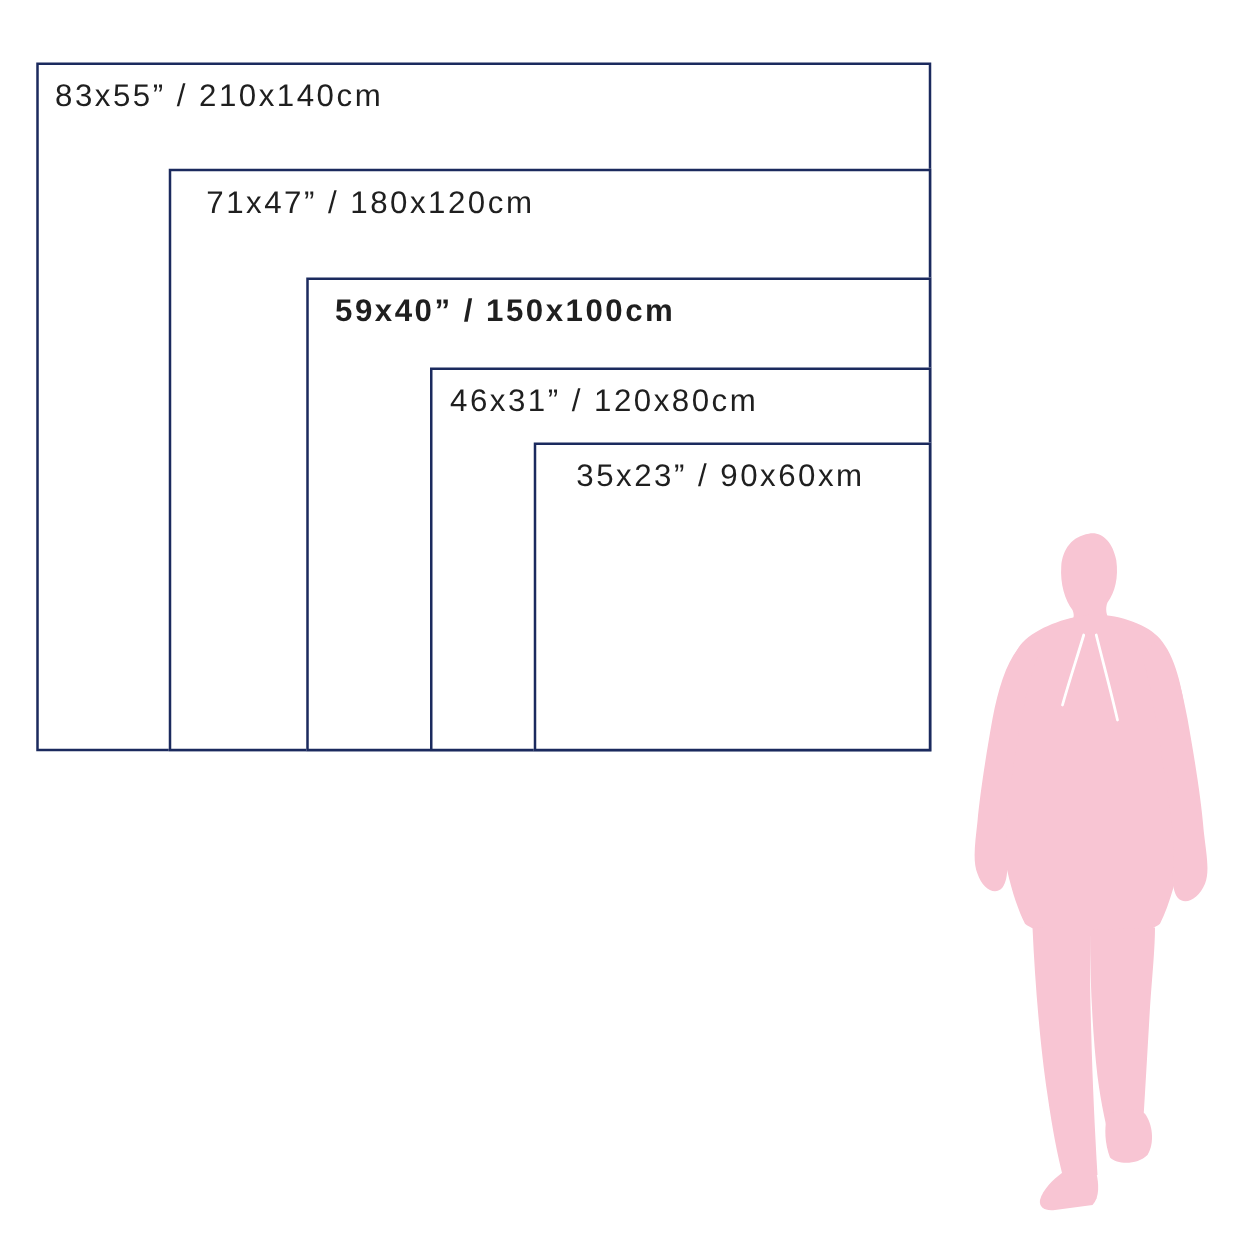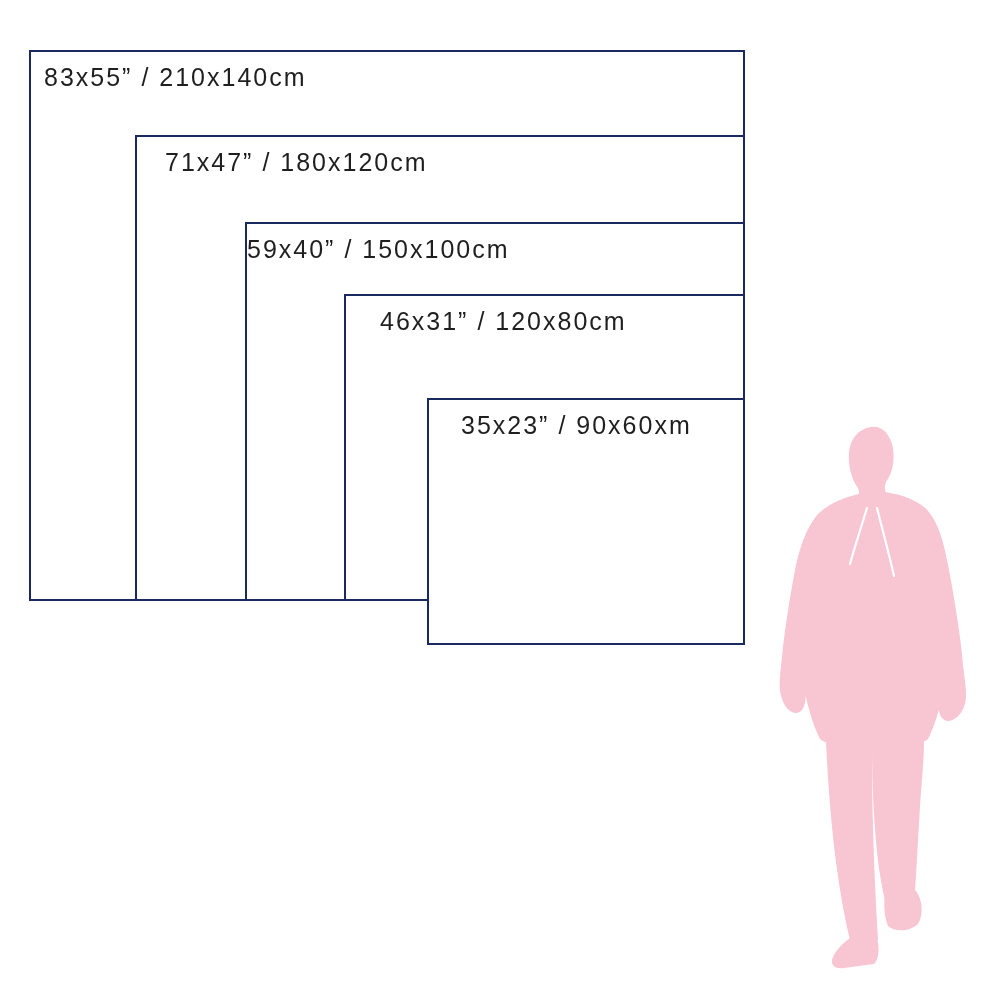--- a/index.html
+++ b/index.html
@@ -15,33 +15,33 @@
   .size-rect{
     position:absolute;
     border:2px solid var(--navy);
     background:#ffffff;
   }
   
   .r1{left:29px;  top:50px;  width:716px; height:551px;}
   .r2{left:135px; top:135px; width:610px; height:466px;}
   .r3{left:245px; top:222px; width:500px; height:379px;}
   .r4{left:344px; top:294px; width:401px; height:307px;}
-  .r5{left:427px; top:354px; width:318px; height:247px;margin-top:44px;}
+  .r5{left:427px; top:354px; width:318px; height:247px;}
 
   .size-label{
     font-size:25px;
     letter-spacing:2px;
     color:var(--ink);
     white-space:nowrap;
     padding-top:11px;
   }
   .r1 .size-label{padding-left:13px;}
   .r2 .size-label{padding-left:28px;}
-  .r3 .size-label{}
-  .r4 .size-label{padding-left:14px;margin-left:20px;}
+  .r3 .size-label{padding-left:21px;font-weight:bold;}
+  .r4 .size-label{padding-left:14px;}
   .r5 .size-label{padding-left:32px;}
 
   .person{
     position:absolute;
     left:773px; top:424px;
     width:202px; height:548px;
   }
   .person svg{display:block;width:202px;height:548px;}
   .person-height{
     position:absolute;

